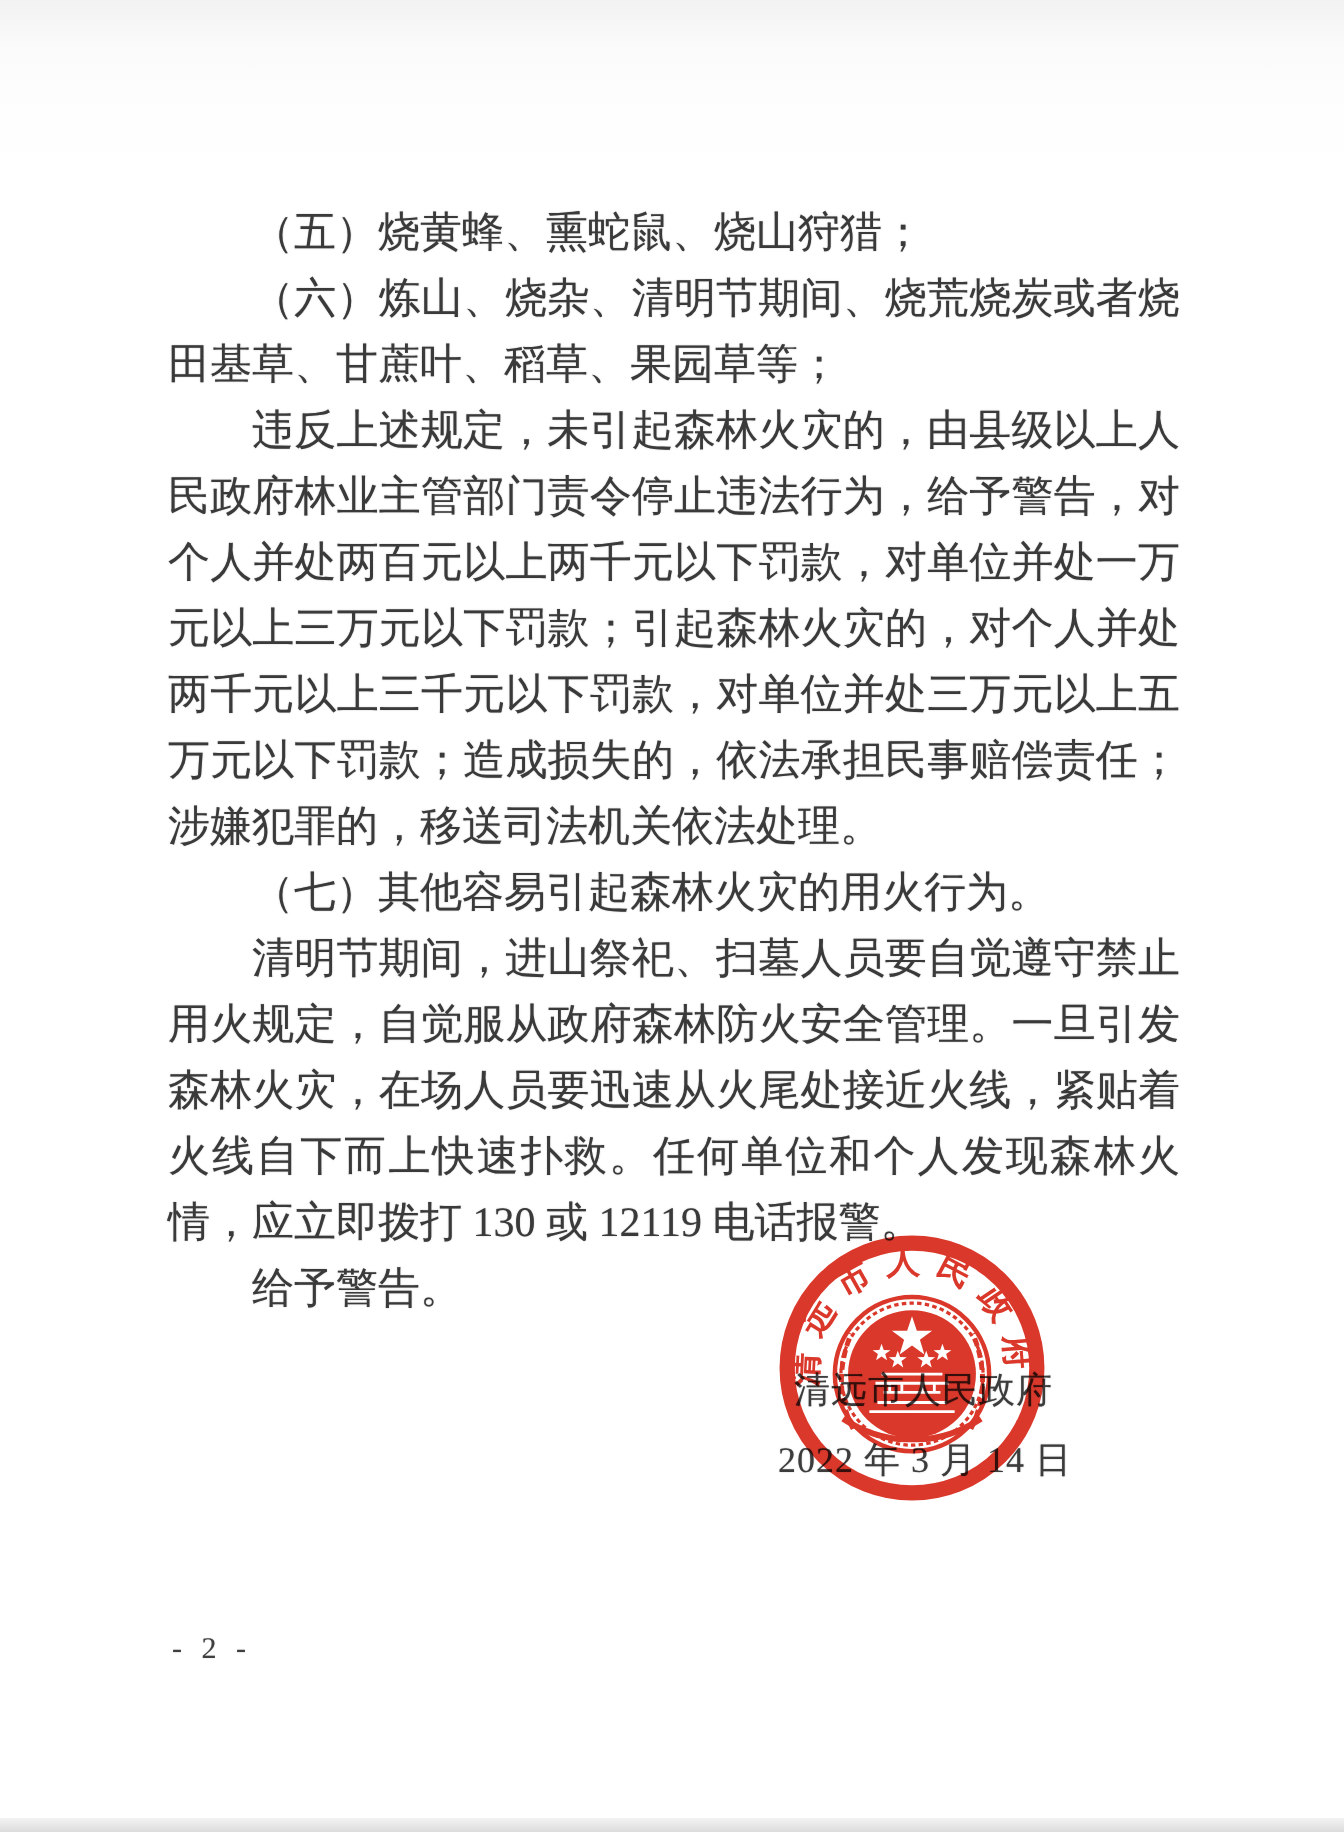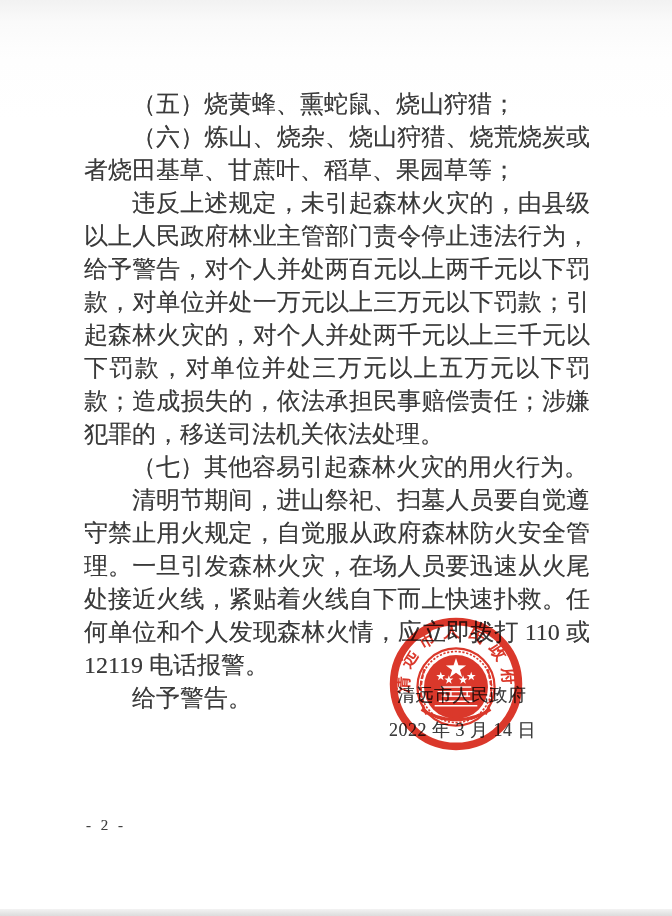--- a/index.html
+++ b/index.html
@@ -14,22 +14,22 @@
     position: absolute; inset: 0;
     background:
       linear-gradient(180deg, #f2f2f2 0px, #fafafa 22px, #fdfdfd 48px, #fefefe 60px, #ffffff 120px);
   }
   .scan-edge-bottom {
     position: absolute; left: 0; right: 0; bottom: 0; height: 7px;
     background: linear-gradient(180deg, #f3f3f3, #dcdcdc);
   }
   .body-text {
     position: absolute;
-    left: 84px; top: 88px; width: 506px;
-    font-size: 24px; line-height: 33px;
+    left: 84px; top: 100px; width: 506px;
+    font-size: 21px; line-height: 33px;
     color: #3a3a3a;
     text-align: justify;
     text-justify: inter-ideograph;
     letter-spacing: 0px;
     text-shadow: 0 0 0.6px rgba(70,70,70,0.55);
   }
   .body-text p { margin: 0; text-indent: 2em; }
 
   .signature-issuer {
     position: absolute; left: 397px; top: 685px;
@@ -58,24 +58,24 @@
     text-shadow: 0 0 0.5px rgba(70,70,70,0.5);
   }
 </style>
 </head>
 <body>
 
 <div class="page">
 
   <div class="body-text">
     <p>（五）烧黄蜂、熏蛇鼠、烧山狩猎；</p>
-    <p>（六）炼山、烧杂、烧山狩猎、烧荒烧炭或者烧田基草、甘蔗叶、稻草、果园草等；</p>
+    <p>（六）炼山、烧杂、清明节期间、烧荒烧炭或者烧田基草、甘蔗叶、稻草、果园草等；</p>
     <p>违反上述规定，未引起森林火灾的，由县级以上人民政府林业主管部门责令停止违法行为，给予警告，对个人并处两百元以上两千元以下罚款，对单位并处一万元以上三万元以下罚款；引起森林火灾的，对个人并处两千元以上三千元以下罚款，对单位并处三万元以上五万元以下罚款；造成损失的，依法承担民事赔偿责任；涉嫌犯罪的，移送司法机关依法处理。</p>
     <p>（七）其他容易引起森林火灾的用火行为。</p>
-    <p>清明节期间，进山祭祀、扫墓人员要自觉遵守禁止用火规定，自觉服从政府森林防火安全管理。一旦引发森林火灾，在场人员要迅速从火尾处接近火线，紧贴着火线自下而上快速扑救。任何单位和个人发现森林火情，应立即拨打 110 或 12119 电话报警。</p>
+    <p>清明节期间，进山祭祀、扫墓人员要自觉遵守禁止用火规定，自觉服从政府森林防火安全管理。一旦引发森林火灾，在场人员要迅速从火尾处接近火线，紧贴着火线自下而上快速扑救。任何单位和个人发现森林火情，应立即拨打 130 或 12119 电话报警。</p>
     <p>给予警告。</p>
   </div>
 
   <div class="signature-issuer">清远市人民政府</div>
   <div class="signature-date">2022 年 3 月 14 日</div>
 
   <svg class="seal" viewBox="0 0 134 134" aria-hidden="true">
     <g fill="none" stroke="#d8291a">
 
       <circle cx="67" cy="67" r="61.5" stroke-width="7.5"></circle>

